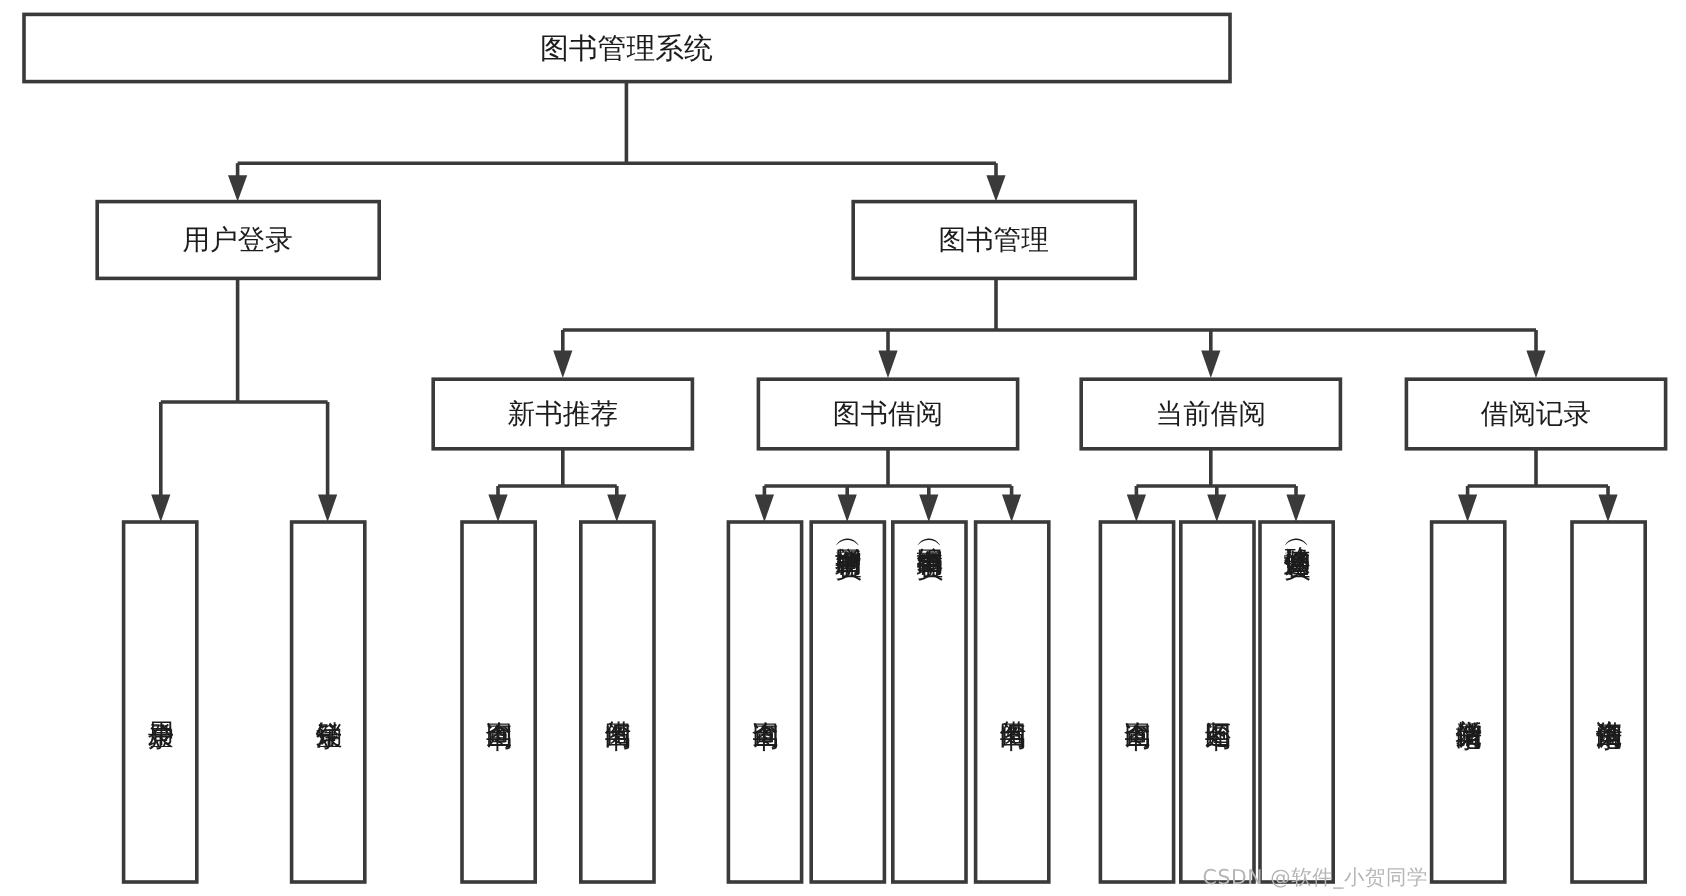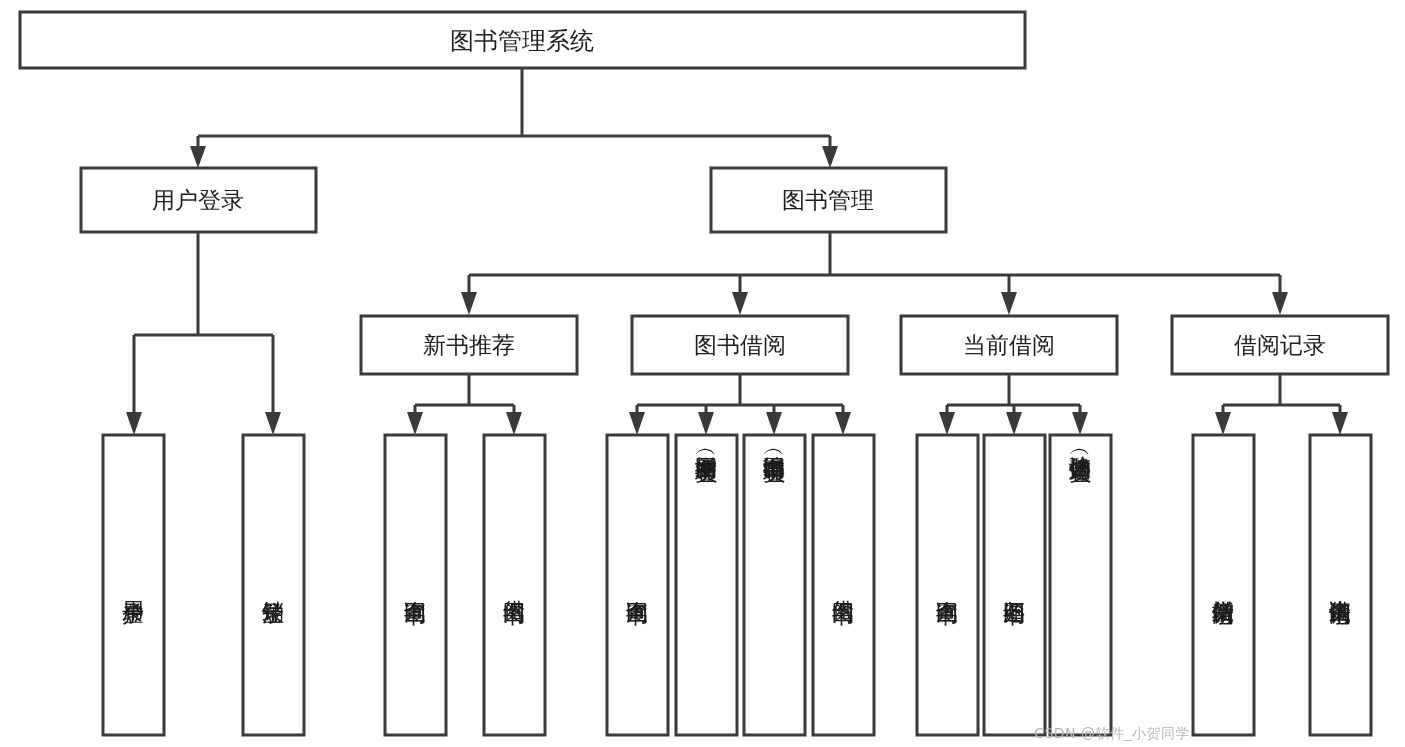--- a/index.html
+++ b/index.html
@@ -65,21 +65,21 @@
     line-height: 1.05;
     color: #1c1c1c;
     letter-spacing: 1px;
     white-space: nowrap;
   }
   #watermark {
     position: absolute;
     right: 8px;
     bottom: 4px;
     font-family: "DejaVu Sans", "Liberation Sans", sans-serif;
-    font-size: 14px;
+    font-size: 17px;
     color: #b6b6b6;
     letter-spacing: 0.5px;
     white-space: nowrap;
   }
 </style>
 </head>
 <body>
 
 <div id="diagram-root">
 

